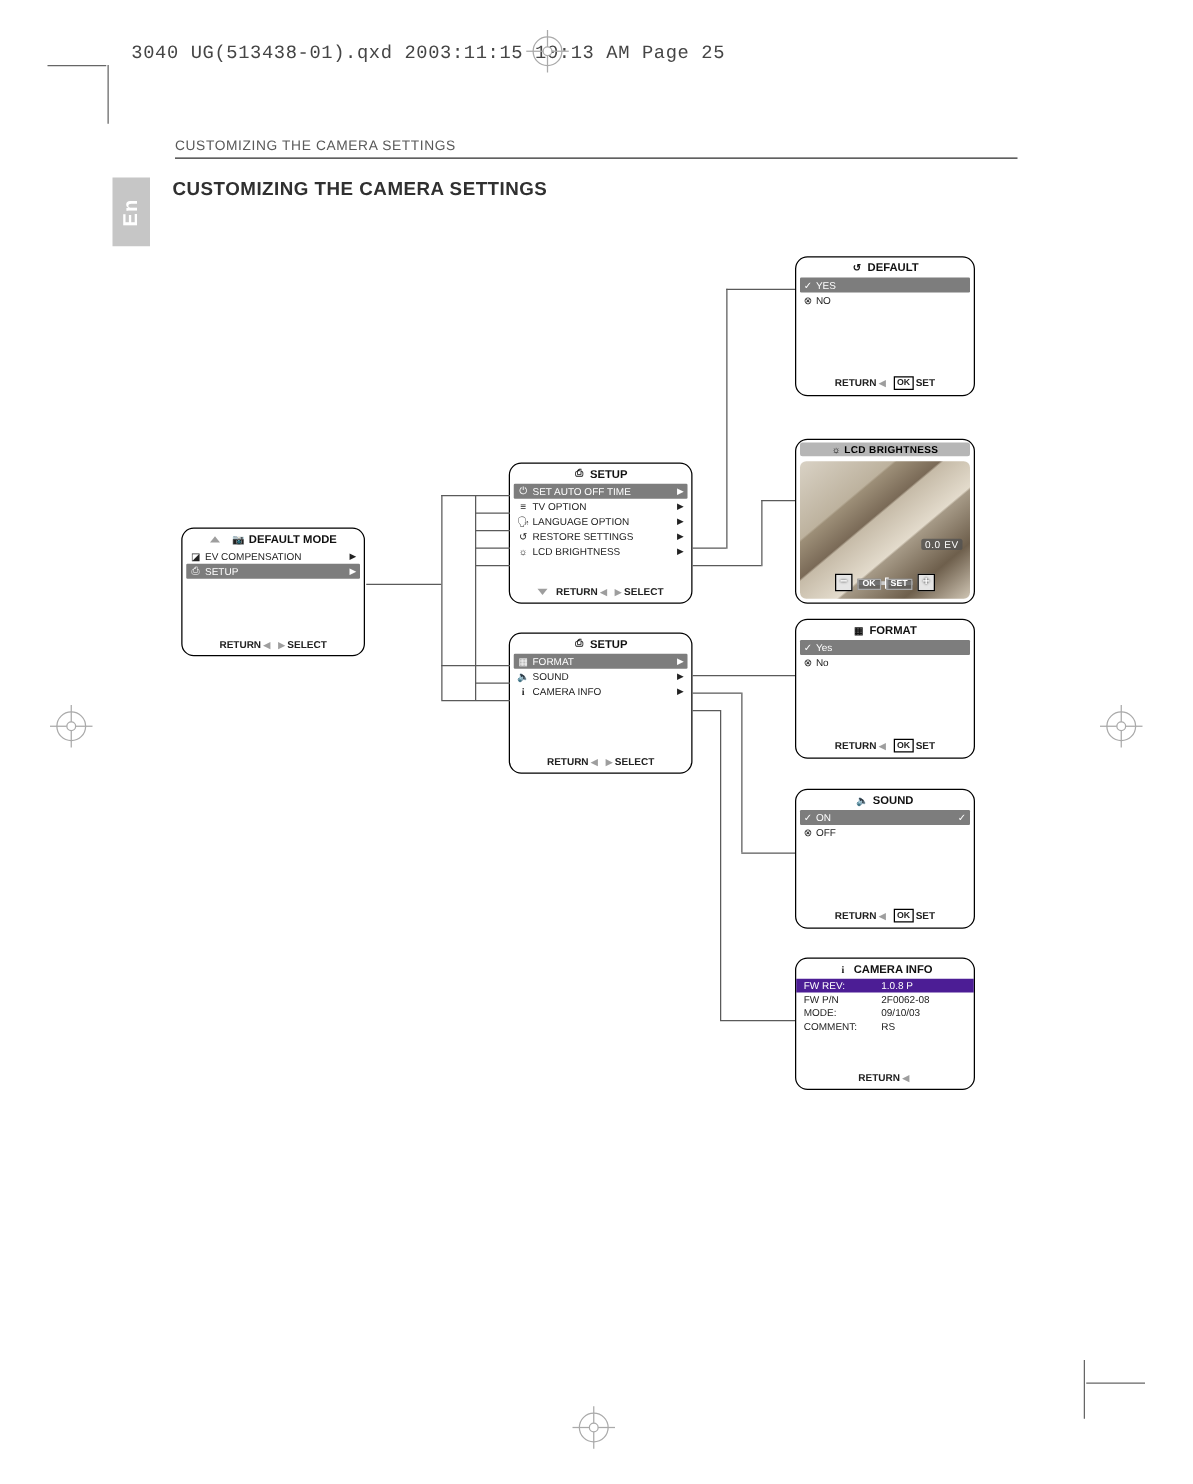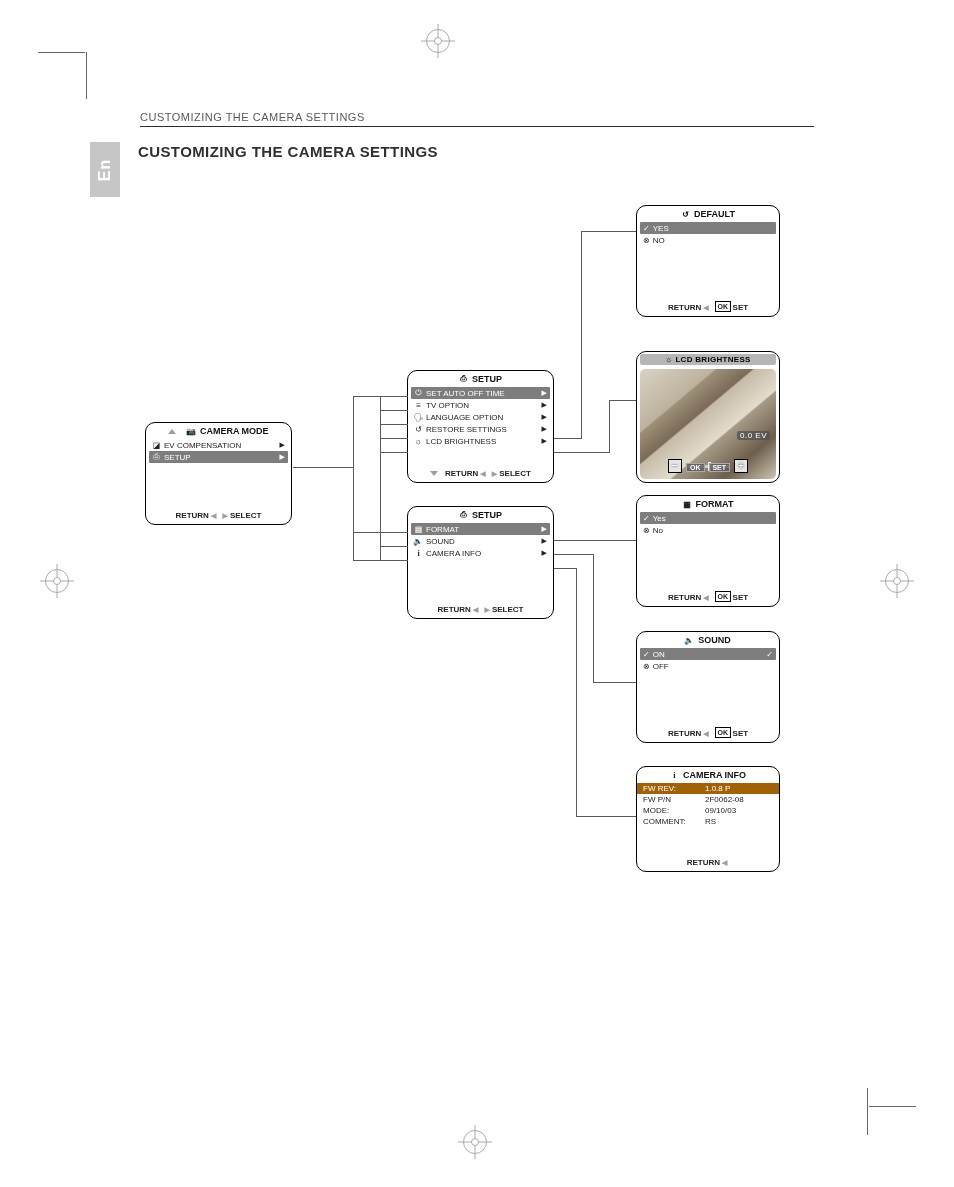--- a/index.html
+++ b/index.html
@@ -47,32 +47,33 @@
   .photo { position:absolute; left:3px; right:3px; top:17px; bottom:3px; border-radius:5px; overflow:hidden;
            background: linear-gradient(140deg,#d9d2c5 0%, #bdb29e 28%, #9d8f78 29%, #7a6a57 42%, #c6bba8 43%, #e3dbcc 60%, #a69a87 61%, #6e5f4c 80%, #cfc5b4 100%);}
   .ev-bar { position:absolute; bottom:6px; left:50%; transform:translateX(-50%); display:flex; align-items:center; gap:4px; font-size:8px; color:#fff; font-weight:bold; text-shadow:0 0 2px #000;}
   .sq-btn { display:inline-flex; width:12px; height:12px; border:1px solid #000; background:#e5e5e5; align-items:center; justify-content:center; font-size:10px; line-height:1;}
   .ev-readout { position:absolute; right:6px; top:56%; font-size:8px; background:rgba(80,80,80,0.75); color:#fff; padding:0 3px; border-radius:2px; letter-spacing:0.5px;}
   .okset { position:absolute; bottom:7px; left:50%; transform:translateX(-50%); display:flex; gap:4px; }
   .okset .b { display:inline-block; background:rgba(90,90,90,0.8); color:#fff; font-size:7px; padding:0 3px; border:1px solid #aaa; font-weight:bold;}
 
   .info-table { padding:1px 6px 0 6px; font-size:8px; color:#222; }
   .info-row { display:flex; justify-content:flex-start; gap:10px; padding:1px 0; }
-  .info-row.selected { background:#a16207; color:#fff; margin:0 -6px; padding:1px 6px;}
+  .info-row.selected { background:#4c1d95; color:#fff; margin:0 -6px; padding:1px 6px;}
   .info-label { width:52px; }
 
   .check { font-size:8px;}
   .xmark { font-size:8px;}
 
 </style>
 </head>
 <body>
 
 <div class="page">
 
+  <div class="qxd-header">3040 UG(513438-01).qxd  2003:11:15  10:13 AM  Page 25</div>
 
   <div class="reg-target" style="top:24px; left:421px;">
       <div class="hline"></div>
       <div class="vline"></div>
       <div class="circ c1"></div>
       <div class="circ c2"></div>
     </div>
   <div class="reg-target" style="top:564px; left:40px;">
       <div class="hline"></div>
       <div class="vline"></div>
@@ -100,21 +101,21 @@
   <div class="section-crumb">CUSTOMIZING THE CAMERA SETTINGS</div>
   <div class="lang-tab">
       <span>En</span>
     </div>
   <div class="page-title">CUSTOMIZING THE CAMERA SETTINGS</div>
 
   <div class="panel" style="left:145px; top:422px; width:147px; height:103px;">
     <div class="panel-header">
       <span class="up-arrow"></span>&nbsp;
       <span class="mini-icon">📷</span>
-      <span>CAMERA MODE</span>
+      <span>DEFAULT MODE</span>
     </div>
     <div class="row-list">
       <div class="opt-row">
         <span class="opt-left">
             <span class="mini-icon">◪</span>
             <span>EV COMPENSATION</span>
           </span>
         <span class="arrow-r">▶</span>
       </div>
       <div class="opt-row selected">

